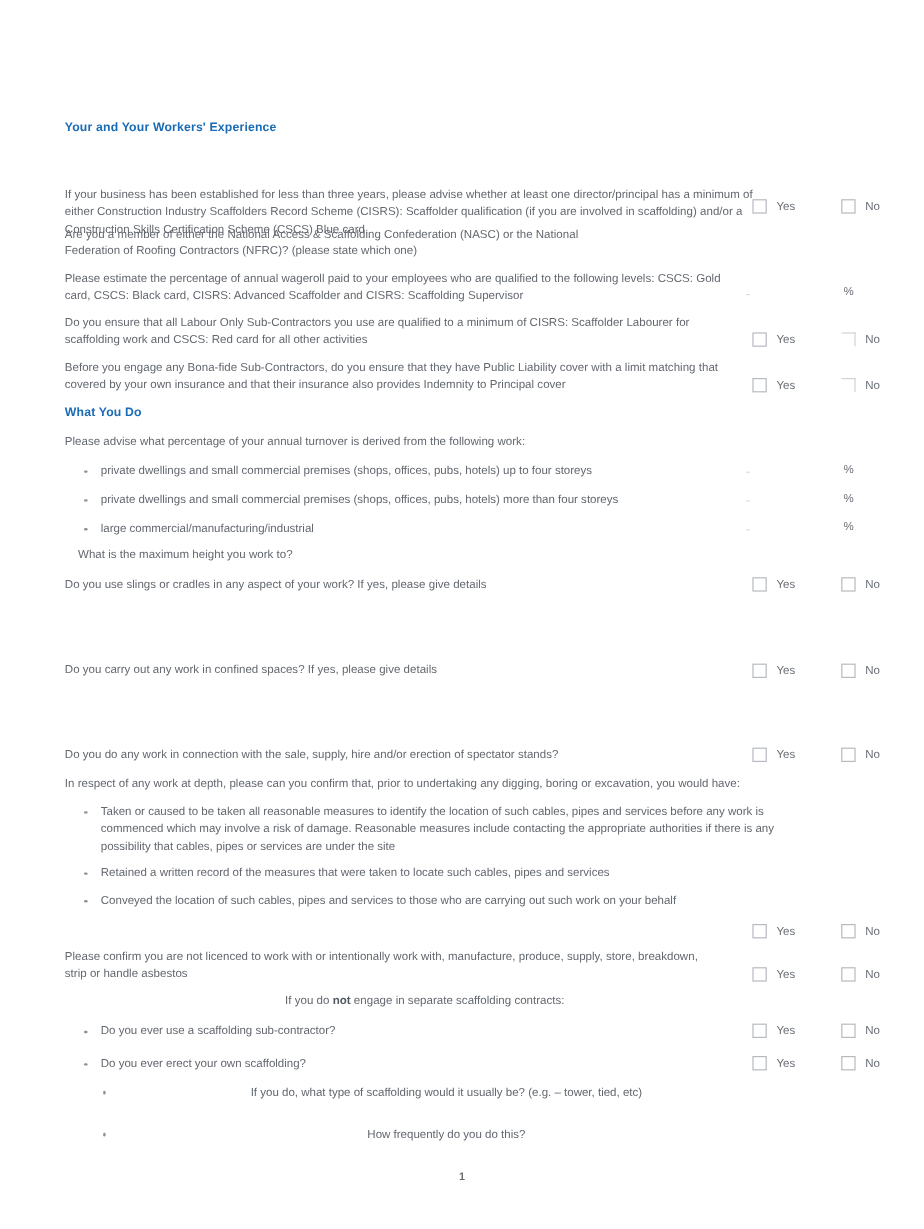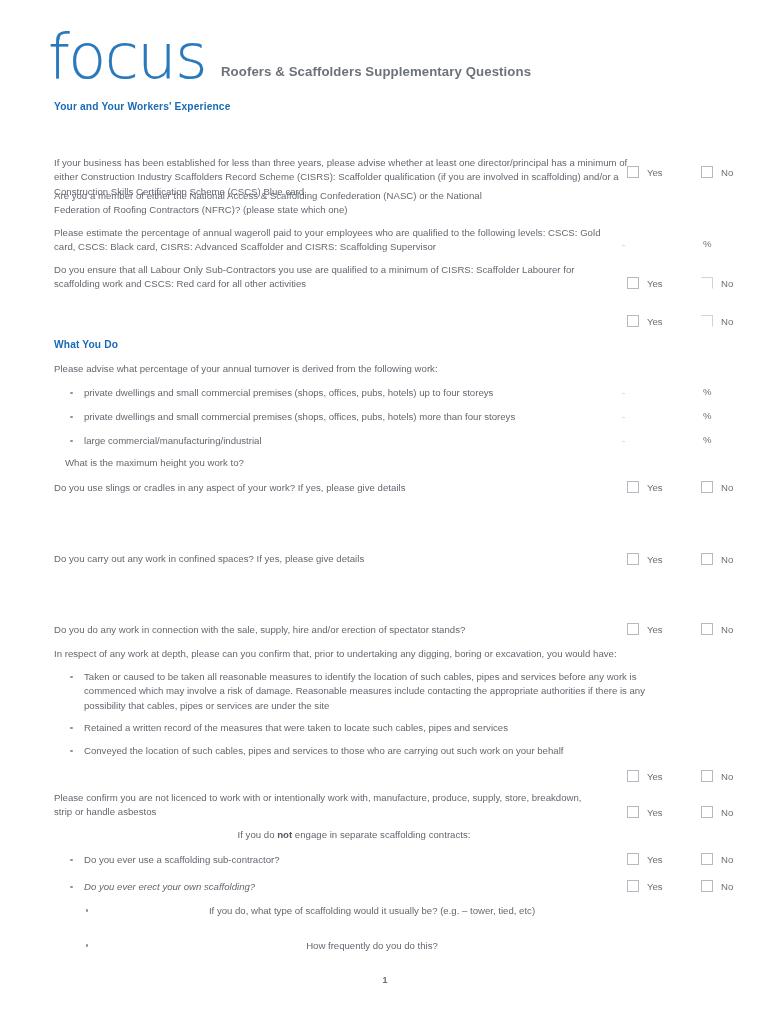--- a/index.html
+++ b/index.html
@@ -170,24 +170,20 @@
     font-size: 9px;
     font-weight: bold;
     color: #6a6f76;
   }
 </style>
 </head>
 <body>
 
 <div id="page">
 
-  <div class="header">
-    <div class="logo">focus</div>
-    <div class="doc-title">Roofers &amp; Scaffolders Supplementary Questions</div>
-  </div>
 
   <div class="section-head" style="top:101px;">Your and Your Workers' Experience</div>
 
   <div class="para" style="top:124px;margin-top:32px;">If your business has been established for less than three years, please advise whether at least one director/principal has a minimum of either Construction Industry Scaffolders Record Scheme (CISRS): Scaffolder qualification (if you are involved in scaffolding) and/or a Construction Skills Certification Scheme (CSCS) Blue card.</div>
   <div class="answer-row" style="top:164px;">
     <div class="opt yes">
       <span class="checkbox"></span>
       <span class="opt-label">Yes</span>
     </div>
     <div class="opt no">
@@ -209,20 +205,21 @@
     <div class="opt yes">
       <span class="checkbox"></span>
       <span class="opt-label">Yes</span>
     </div>
     <div class="opt no faded">
       <span class="checkbox"></span>
       <span class="opt-label">No</span>
     </div>
   </div>
 
+  <div class="para" style="top:300px; width:545px;">Before you engage any Bona-fide Sub-Contractors, do you ensure that they have Public Liability cover with a limit matching that covered by your own insurance and that their insurance also provides Indemnity to Principal cover</div>
   <div class="answer-row" style="top:313px;">
     <div class="opt yes">
       <span class="checkbox"></span>
       <span class="opt-label">Yes</span>
     </div>
     <div class="opt no faded">
       <span class="checkbox"></span>
       <span class="opt-label">No</span>
     </div>
   </div>
@@ -322,21 +319,21 @@
     <div class="opt yes">
       <span class="checkbox"></span>
       <span class="opt-label">Yes</span>
     </div>
     <div class="opt no">
       <span class="checkbox"></span>
       <span class="opt-label">No</span>
     </div>
   </div>
 
-  <div class="bullet" style="top:880px;font-style:italic;">Do you ever erect your own scaffolding?</div>
+  <div class="bullet" style="top:880px;">Do you ever erect your own scaffolding?</div>
   <div class="answer-row" style="top:878px;">
     <div class="opt yes">
       <span class="checkbox"></span>
       <span class="opt-label">Yes</span>
     </div>
     <div class="opt no">
       <span class="checkbox"></span>
       <span class="opt-label">No</span>
     </div>
   </div>

